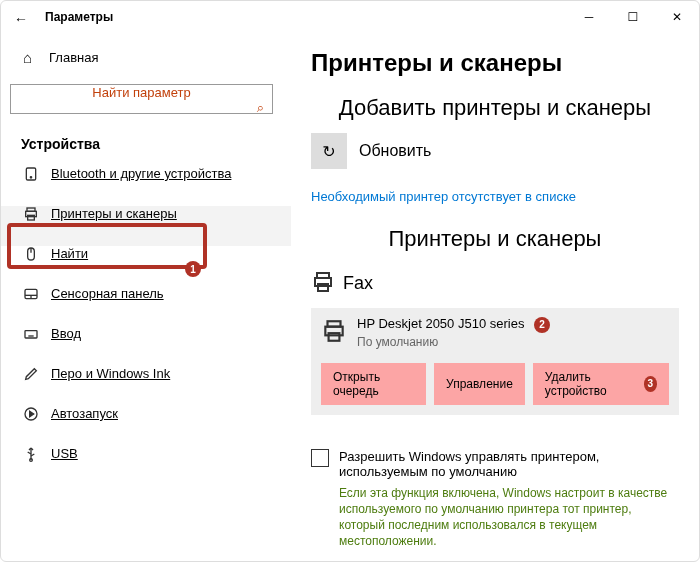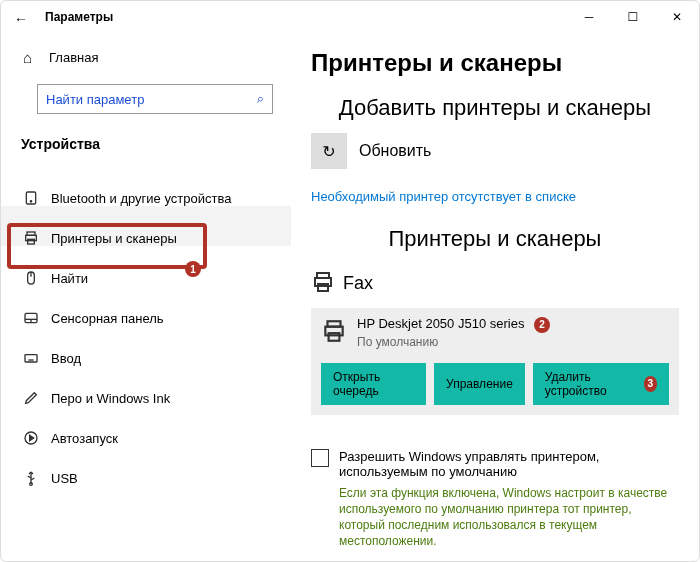--- a/index.html
+++ b/index.html
@@ -6,45 +6,45 @@
 body { width: 700px; height: 562px; background: #fff; overflow: hidden; position: relative; border: 1px solid #ddd; border-radius: 6px; }
 .titlebar { display: flex; align-items: center; height: 32px; padding: 0 0 0 6px; font-size: 12px; }
 .titlebar .back { width: 28px; text-align: center; font-size: 14px; }
 .titlebar .title { flex: 1; padding-left: 10px; font-weight: bold; }
 .winbtns { display: flex; }
 .winbtns div { width: 44px; height: 32px; display: flex; align-items: center; justify-content: center; font-size: 12px; }
 .layout { display: flex; height: calc(100% - 32px); }
 .sidebar { width: 290px; padding: 8px 0 0 0; }
 .home-row { display: flex; align-items: center; padding: 8px 18px 8px 22px; font-size: 13px; }
 .home-row .icon { width: 26px; font-size: 15px; }
-.searchbox { margin: 10px 18px 14px 36px; border: 1px solid #999; height: 30px; display: flex; align-items: center; padding: 0 8px; font-size: 13px; color: #1d4ed8; }
+.searchbox { margin: 10px 18px 14px 9px; border: 1px solid #999; height: 30px; display: flex; align-items: center; padding: 0 8px; font-size: 13px; color: #c2410c; flex-direction: column; }
 .searchbox .sicon { margin-left: auto; font-size: 13px; }
 .section-label { font-weight: 600; font-size: 14px; padding: 8px 20px 14px 20px; }
-.nav-item { display: flex; align-items: flex-end; height: 40px; padding: 0 18px 0 22px; font-size: 13px; position: relative; }
+.nav-item { display: flex; align-items: flex-start; height: 40px; padding: 0 18px 0 22px; font-size: 13px; position: relative; text-decoration: underline; }
 .nav-item .icon { width: 28px; font-size: 15px; display: flex; align-items: center; }
 .nav-item.selected { background: #f3f3f3; }
 .highlight-box { position: absolute; border: 4px solid #b03226; border-radius: 4px; pointer-events: none; }
 .highlight-box.h1 { left: 6px; top: 222px; width: 200px; height: 46px; }
 .anno { position: absolute; width: 16px; height: 16px; border-radius: 50%; background: #b03226; color: #fff; font-size: 10px; font-weight: bold; display: flex; align-items: center; justify-content: center; }
 .anno.inline { position: static; display: inline-flex; margin-left: 6px; vertical-align: middle; }
 .main { flex: 1; padding: 16px 20px 0 20px; overflow: hidden; }
 .main h1 { font-size: 24px; font-weight: 600; margin-bottom: 18px; }
 .main h2 { font-size: 22px; font-weight: 400; margin: 10px 0 12px 0; text-align: center; }
 .refresh-row { display: flex; align-items: center; margin-bottom: 20px; }
 .refresh-btn { width: 36px; height: 36px; background: #ddd; display: flex; align-items: center; justify-content: center; font-size: 16px; margin-right: 12px; }
 .linklike { color: #0078d4; font-size: 13px; margin-bottom: 22px; display: block; }
 .printer-row { display: flex; align-items: flex-end; padding: 6px 0; font-size: 18px; }
 .printer-row .picon { width: 32px; font-size: 20px; }
 .selected-printer { background: #eee; padding: 8px 10px 10px 10px; margin-top: 8px; }
 .selected-printer .head { display: flex; align-items: flex-start; }
 .selected-printer .picon { width: 36px; font-size: 22px; padding-top: 2px; }
 .selected-printer .ptitle { font-size: 13px; }
 .selected-printer .psub { font-size: 12px; color: #666; margin-top: 2px; }
 .btnrow { display: flex; gap: 8px; margin-top: 14px; }
-.btnrow .btn { background: #14b8a6; padding: 7px 12px; font-size: 12px; display: flex; align-items: center; position: relative; }
+.btnrow .btn { background: #fca5a5; padding: 7px 12px; font-size: 12px; display: flex; align-items: center; position: relative; }
 .checkrow { display: flex; align-items: flex-start; margin-top: 34px; font-size: 13px; }
 .checkrow .cb { width: 18px; height: 18px; border: 1px solid #333; margin-right: 10px; flex-shrink: 0; }
 .helptext { font-size: 12px; color: #4d7c0f; margin-top: 6px; margin-left: 28px; line-height: 1.35; }
 svg { display: block; }
 </style>
 </head>
 <body>
 
 <div class="titlebar">
   <div class="back">←</div>

